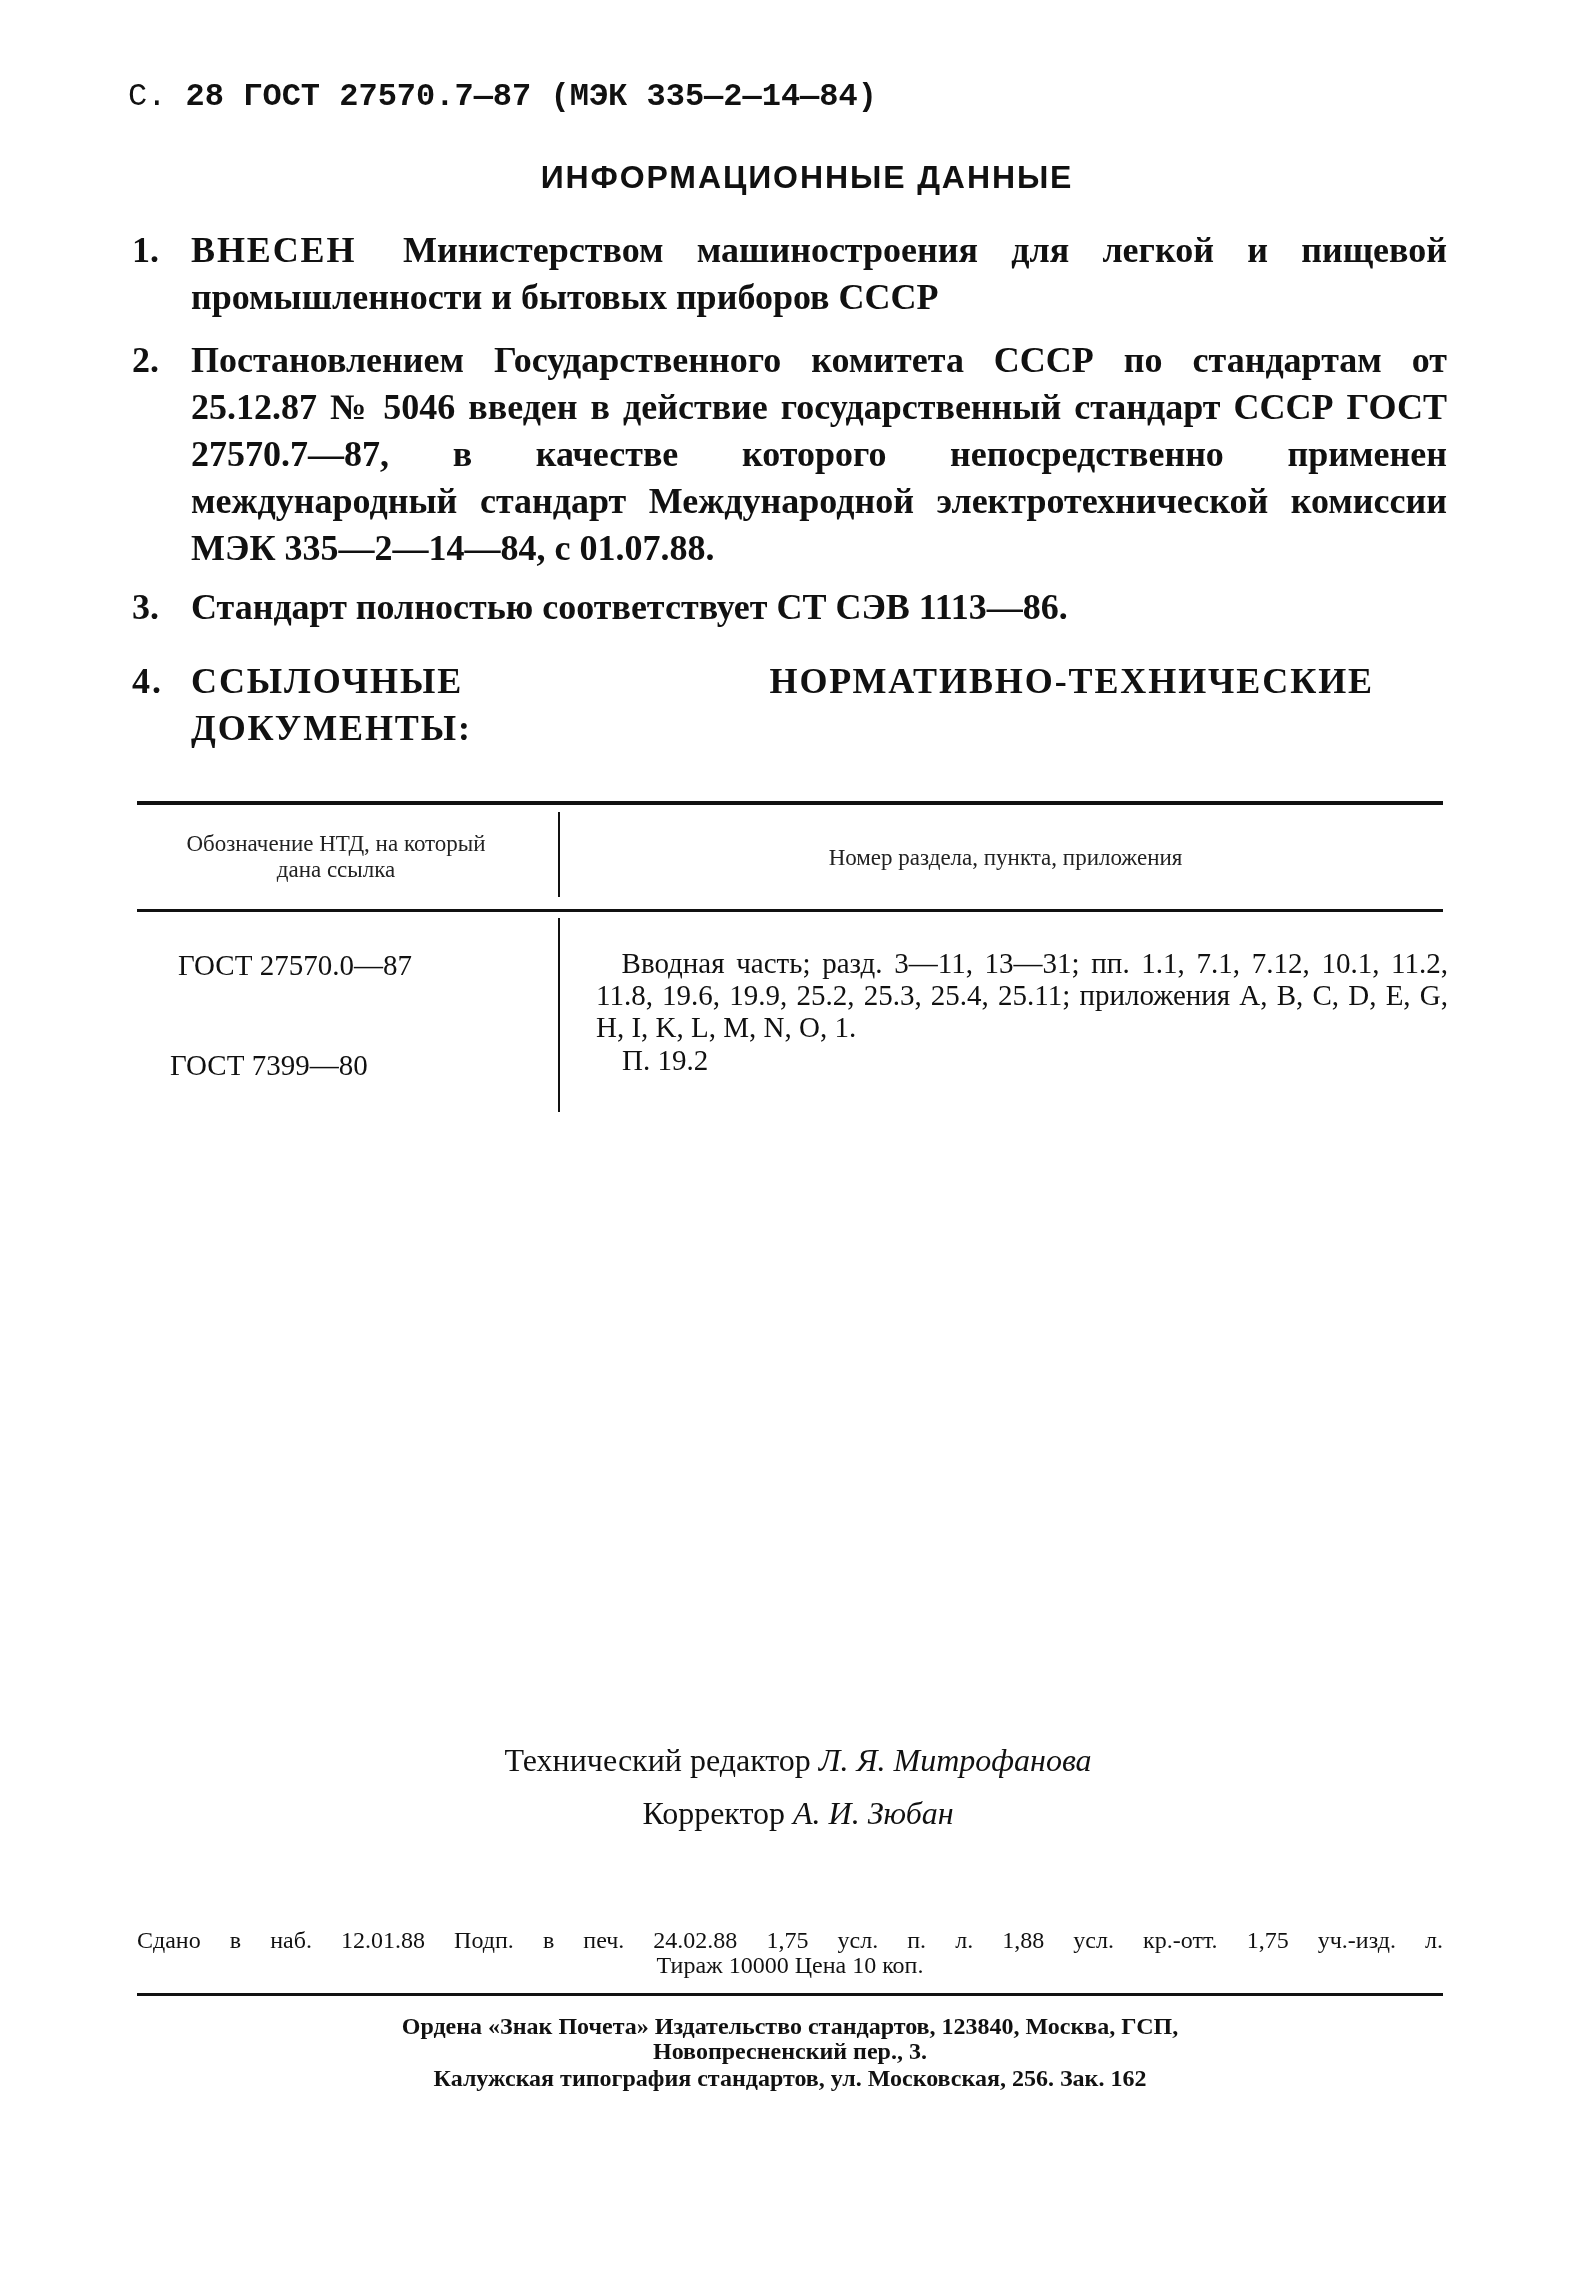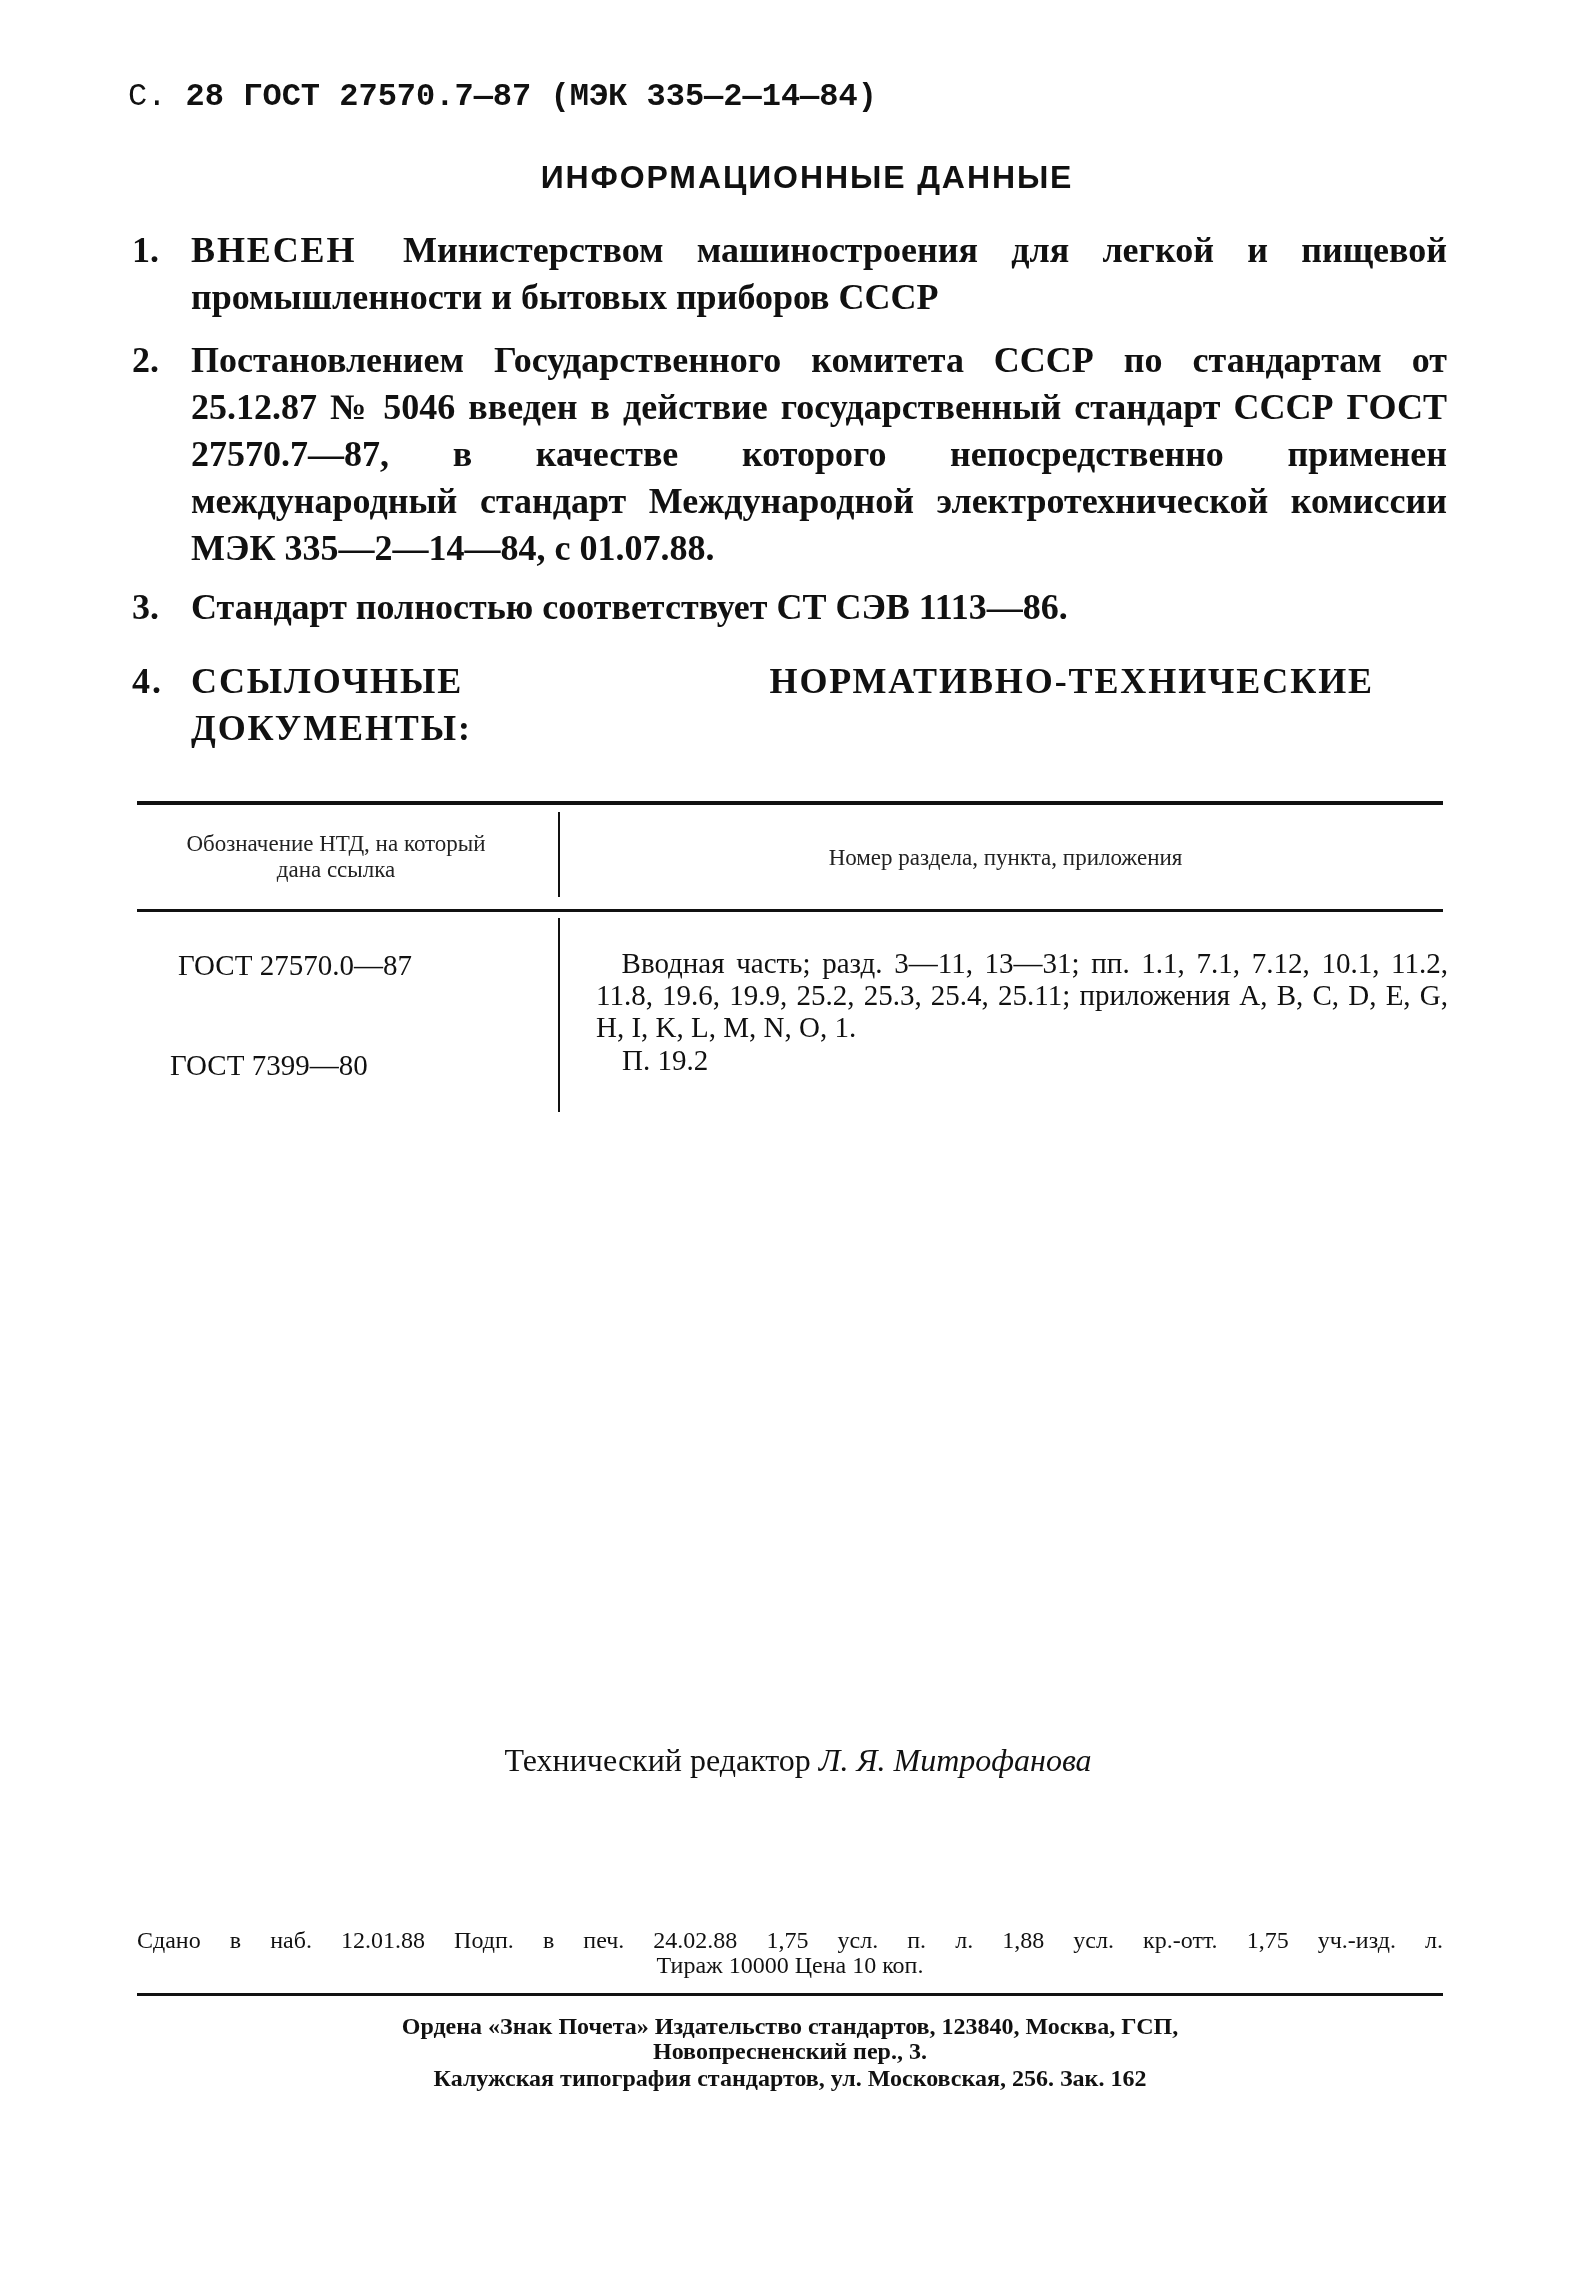--- a/index.html
+++ b/index.html
@@ -66,20 +66,24 @@
 <div class="abs td" style="left:596px; top:947px; width:852px; text-indent:25.6px; text-align:justify;">Вводная часть; разд. 3—11, 13—31; пп. 1.1, 7.1, 7.12, 10.1, 11.2, 11.8, 19.6, 19.9, 25.2, 25.3, 25.4, 25.11; приложения A, B, C, D, E, G, H, I, K, L, M, N, O, 1.</div>
 
 <div class="abs td" style="left:170px; top:1049px;">ГОСТ 7399—80</div>
 <div class="abs td" style="left:622px; top:1044px;">П. 19.2</div>
 
 <div class="abs credits" style="top:1734px;">
   <div>
     <span>Технический редактор</span>
     <i>Л. Я. Митрофанова</i>
   </div>
+  <div>
+    <span>Корректор</span>
+    <i>А. И. Зюбан</i>
+  </div>
 </div>
 
 <div class="abs imprint" style="top:1928px; text-align:justify; text-align-last:justify;">Сдано в наб. 12.01.88 Подп. в печ. 24.02.88 1,75 усл. п. л. 1,88 усл. кр.-отт. 1,75 уч.-изд. л.</div>
 <div class="abs imprint" style="top:1953px;">Тираж 10000 Цена 10 коп.</div>
 <div class="rule" style="top:1993px; height:2.8px;"></div>
 <div class="abs imprint b" style="top:2014px;">Ордена «Знак Почета» Издательство стандартов, 123840, Москва, ГСП,</div>
 <div class="abs imprint b" style="top:2039px;">Новопресненский пер., 3.</div>
 <div class="abs imprint b" style="top:2066px;">Калужская типография стандартов, ул. Московская, 256. Зак. 162</div>
 
 

